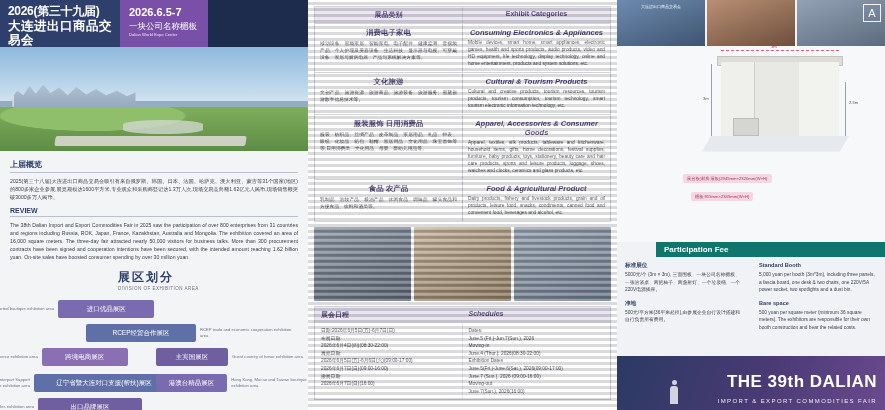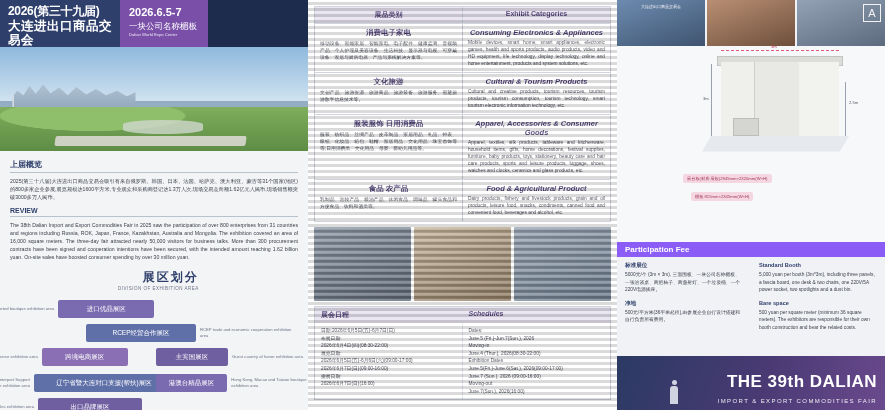--- a/index.html
+++ b/index.html
@@ -48,21 +48,21 @@
   .hero .plaza { position:absolute; left:40%; bottom:16%; width:26%; height:14%;
      background:#cfd8cd; border-radius:50%/30%; opacity:.8; }
 
   .review { padding:8px 10px 2px 10px; }
   .review-title-cn { font-size:8px; color:#2f3f6b; font-weight:bold; border-bottom:1px solid #b9c0cf; padding-bottom:2px;}
   .review-body-cn { font-size:5.2px; line-height:8px; color:#3a3f4a; margin-top:4px; text-align:justify; }
   .review-title-en { font-size:7px; color:#2f3f6b; font-weight:bold; margin-top:6px; border-bottom:1px solid #b9c0cf; padding-bottom:2px;}
   .review-body-en { font-size:5.2px; line-height:8px; color:#3a3f4a; margin-top:4px; text-align:justify; }
 
   .zones { position:relative; height:150px; margin-top:4px; }
-  .zones-title { position:absolute; left:118px; top:2px; text-align:right; }
+  .zones-title { position:absolute; left:118px; top:2px; text-align:left; }
   .zones-title .cn { font-size:12px; font-weight:bold; color:#2f3f6b; letter-spacing:2px; }
   .zones-title .en { font-size:4.5px; color:#6b7387; letter-spacing:.5px; }
   .zrow { position:absolute; display:flex; align-items:center; height:20px; }
   .zbar {
     height:18px; display:flex; align-items:center; justify-content:center;
     color:#fff; font-size:6.5px; border-radius:2px; padding:0 6px; white-space:nowrap;
   }
   .zsub { font-size:4.2px; color:#6b7387; margin-left:4px; line-height:6px; max-width:96px;}
   .zsub.r { text-align:right; margin:0 4px 0 0; }
 
@@ -118,21 +118,21 @@
      background:#d9dde3; transform:skewX(-30deg) scaleY(.6); transform-origin: top left; opacity:.55;}
   .b-dimtop { position:absolute; left:18px; top:-6px; width:118px; border-top:1px dashed #e05a7a;}
   .dim-label { position:absolute; font-size:4.2px; color:#c03a5c; }
   .b-arrowv { position:absolute; left:8px; top:8px; height:72px; border-left:1px solid #9aa0ad; }
   .b-arrowv2 { position:absolute; left:142px; top:26px; height:54px; border-left:1px solid #9aa0ad; }
   .pink-note { position:absolute; left:66px; top:128px; background:#f5d7e1; color:#a33a5c; font-size:4.2px; padding:2px 4px; border-radius:2px;}
   .pink-note2 { position:absolute; left:74px; top:146px; background:#f5d7e1; color:#a33a5c; font-size:4.2px; padding:2px 4px; border-radius:2px;}
 
   .fee-head { display:flex; margin-top:0px; }
   .fee-head div { flex:1; background:#5e6f93; color:#fff; font-size:8px; font-weight:bold; padding:3px 8px; }
-  .fee-head div:last-child { background:#8b5cf6; }
+  .fee-head div:last-child { background:#0f766e;margin-left:39px; }
   .fee-body { display:flex; }
   .fee-col { flex:1; padding:5px 8px; font-size:4.8px; line-height:7.4px; color:#3b3f4a; }
   .fee-col h4 { margin:0 0 2px 0; font-size:5.6px; color:#2f3f6b; }
   .fee-col h4.second { margin-top:6px; }
 
   .r-bottom { position:absolute; left:0; right:0; bottom:0; height:54px;
     background:linear-gradient(110deg,#2b3a63 0%, #4a3a74 55%, #6b4a8e 100%); color:#fff; }
   .r-bottom .big { position:absolute; right:8px; bottom:18px; font-size:17px; font-weight:bold; letter-spacing:0.5px;}
   .r-bottom .sub { position:absolute; right:8px; bottom:6px; font-size:6px; letter-spacing:1.4px; opacity:.9;}
   .r-bottom .man { position:absolute; left:52px; bottom:4px; width:10px; height:26px; }

